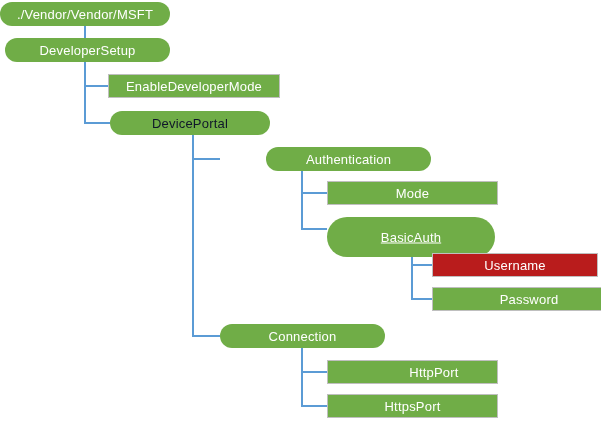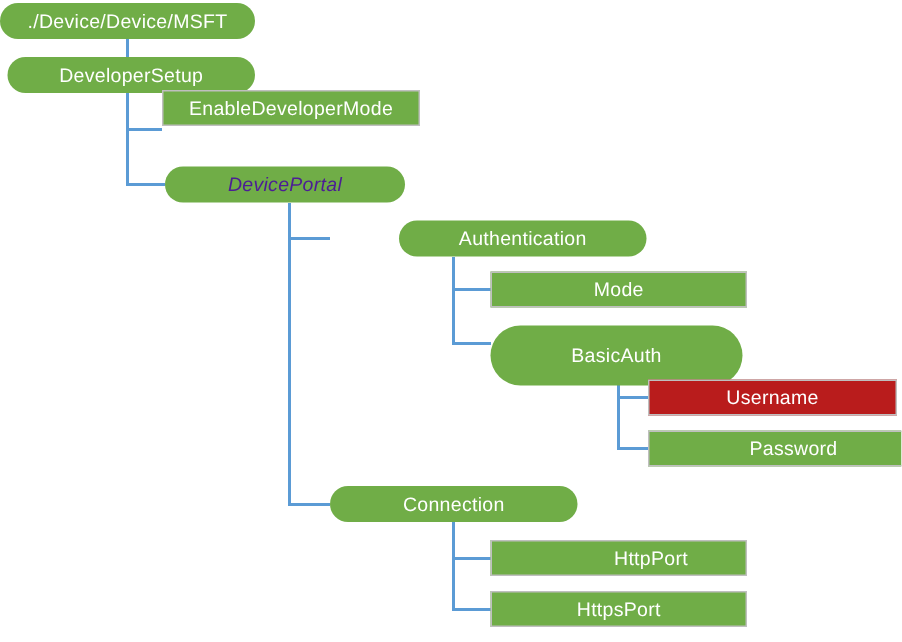--- a/index.html
+++ b/index.html
@@ -81,38 +81,38 @@
         <path d="M 412 241 L 412 299 L 432 299" fill="none" stroke="#5B9BD5" stroke-width="2" stroke-linecap="butt" shape-rendering="crispEdges"></path>
       </g>
       <g>
         <path d="M 302 348 L 302 372 L 327 372" fill="none" stroke="#5B9BD5" stroke-width="2" stroke-linecap="butt" shape-rendering="crispEdges"></path>
       </g>
       <g>
         <path d="M 302 348 L 302 406 L 327 406" fill="none" stroke="#5B9BD5" stroke-width="2" stroke-linecap="butt" shape-rendering="crispEdges"></path>
       </g>
     </svg>
 <div class="node pill" style="left: 0px; top: 2px; width: 170px; height: 24px; background: rgb(112, 173, 71); color: rgb(255, 255, 255);">
-      <span class="node-label">./Device/Device/MSFT</span>
+      <span class="node-label">./Vendor/Vendor/MSFT</span>
     </div>
     <div class="node pill" style="left: 5px; top: 38px; width: 165px; height: 24px; background: rgb(112, 173, 71); color: rgb(255, 255, 255);">
       <span class="node-label">DeveloperSetup</span>
     </div>
-    <div class="node rect" style="left: 108px; top: 60px; width: 172px; height: 24px; background: rgb(112, 173, 71); color: rgb(255, 255, 255); border-color: rgb(191, 191, 191);">
+    <div class="node rect" style="left: 108px; top: 74px; width: 172px; height: 24px; background: rgb(112, 173, 71); color: rgb(255, 255, 255); border-color: rgb(191, 191, 191);">
       <span class="node-label">EnableDeveloperMode</span>
     </div>
-    <div class="node pill" style="left: 110px; top: 111px; width: 160px; height: 24px; background: rgb(112, 173, 71); color: #4c1d95; font-style: italic;">
+    <div class="node pill" style="left: 110px; top: 111px; width: 160px; height: 24px; background: rgb(112, 173, 71); color: #0f172a;">
       <span class="node-label">DevicePortal</span>
     </div>
     <div class="node pill" style="left: 220px; top: 147px; width: 165px; height: 24px; background: rgb(112, 173, 71); color: rgb(255, 255, 255); margin-left: 46px;">
       <span class="node-label">Authentication</span>
     </div>
     <div class="node rect" style="left: 327px; top: 181px; width: 171px; height: 24px; background: rgb(112, 173, 71); color: rgb(255, 255, 255); border-color: rgb(191, 191, 191);">
       <span class="node-label">Mode</span>
     </div>
-    <div class="node pill" style="left: 327px; top: 217px; width: 168px; height: 40px; background: rgb(112, 173, 71); color: rgb(255, 255, 255);">
+    <div class="node pill" style="left: 327px; top: 217px; width: 168px; height: 40px; background: rgb(112, 173, 71); color: rgb(255, 255, 255); text-decoration: underline;">
       <span class="node-label">BasicAuth</span>
     </div>
     <div class="node rect" style="left: 432px; top: 253px; width: 166px; height: 24px; background: #b91c1c; color: rgb(255, 255, 255); border-color: rgb(191, 191, 191);">
       <span class="node-label">Username</span>
     </div>
     <div class="node rect" style="left: 432px; top: 287px; width: 194px; height: 24px; background: rgb(112, 173, 71); color: rgb(255, 255, 255); border-color: rgb(191, 191, 191); align-items: center;">
       <span class="node-label">Password</span>
     </div>
     <div class="node pill" style="left: 220px; top: 324px; width: 165px; height: 24px; background: rgb(112, 173, 71); color: rgb(255, 255, 255);">
       <span class="node-label">Connection</span>

